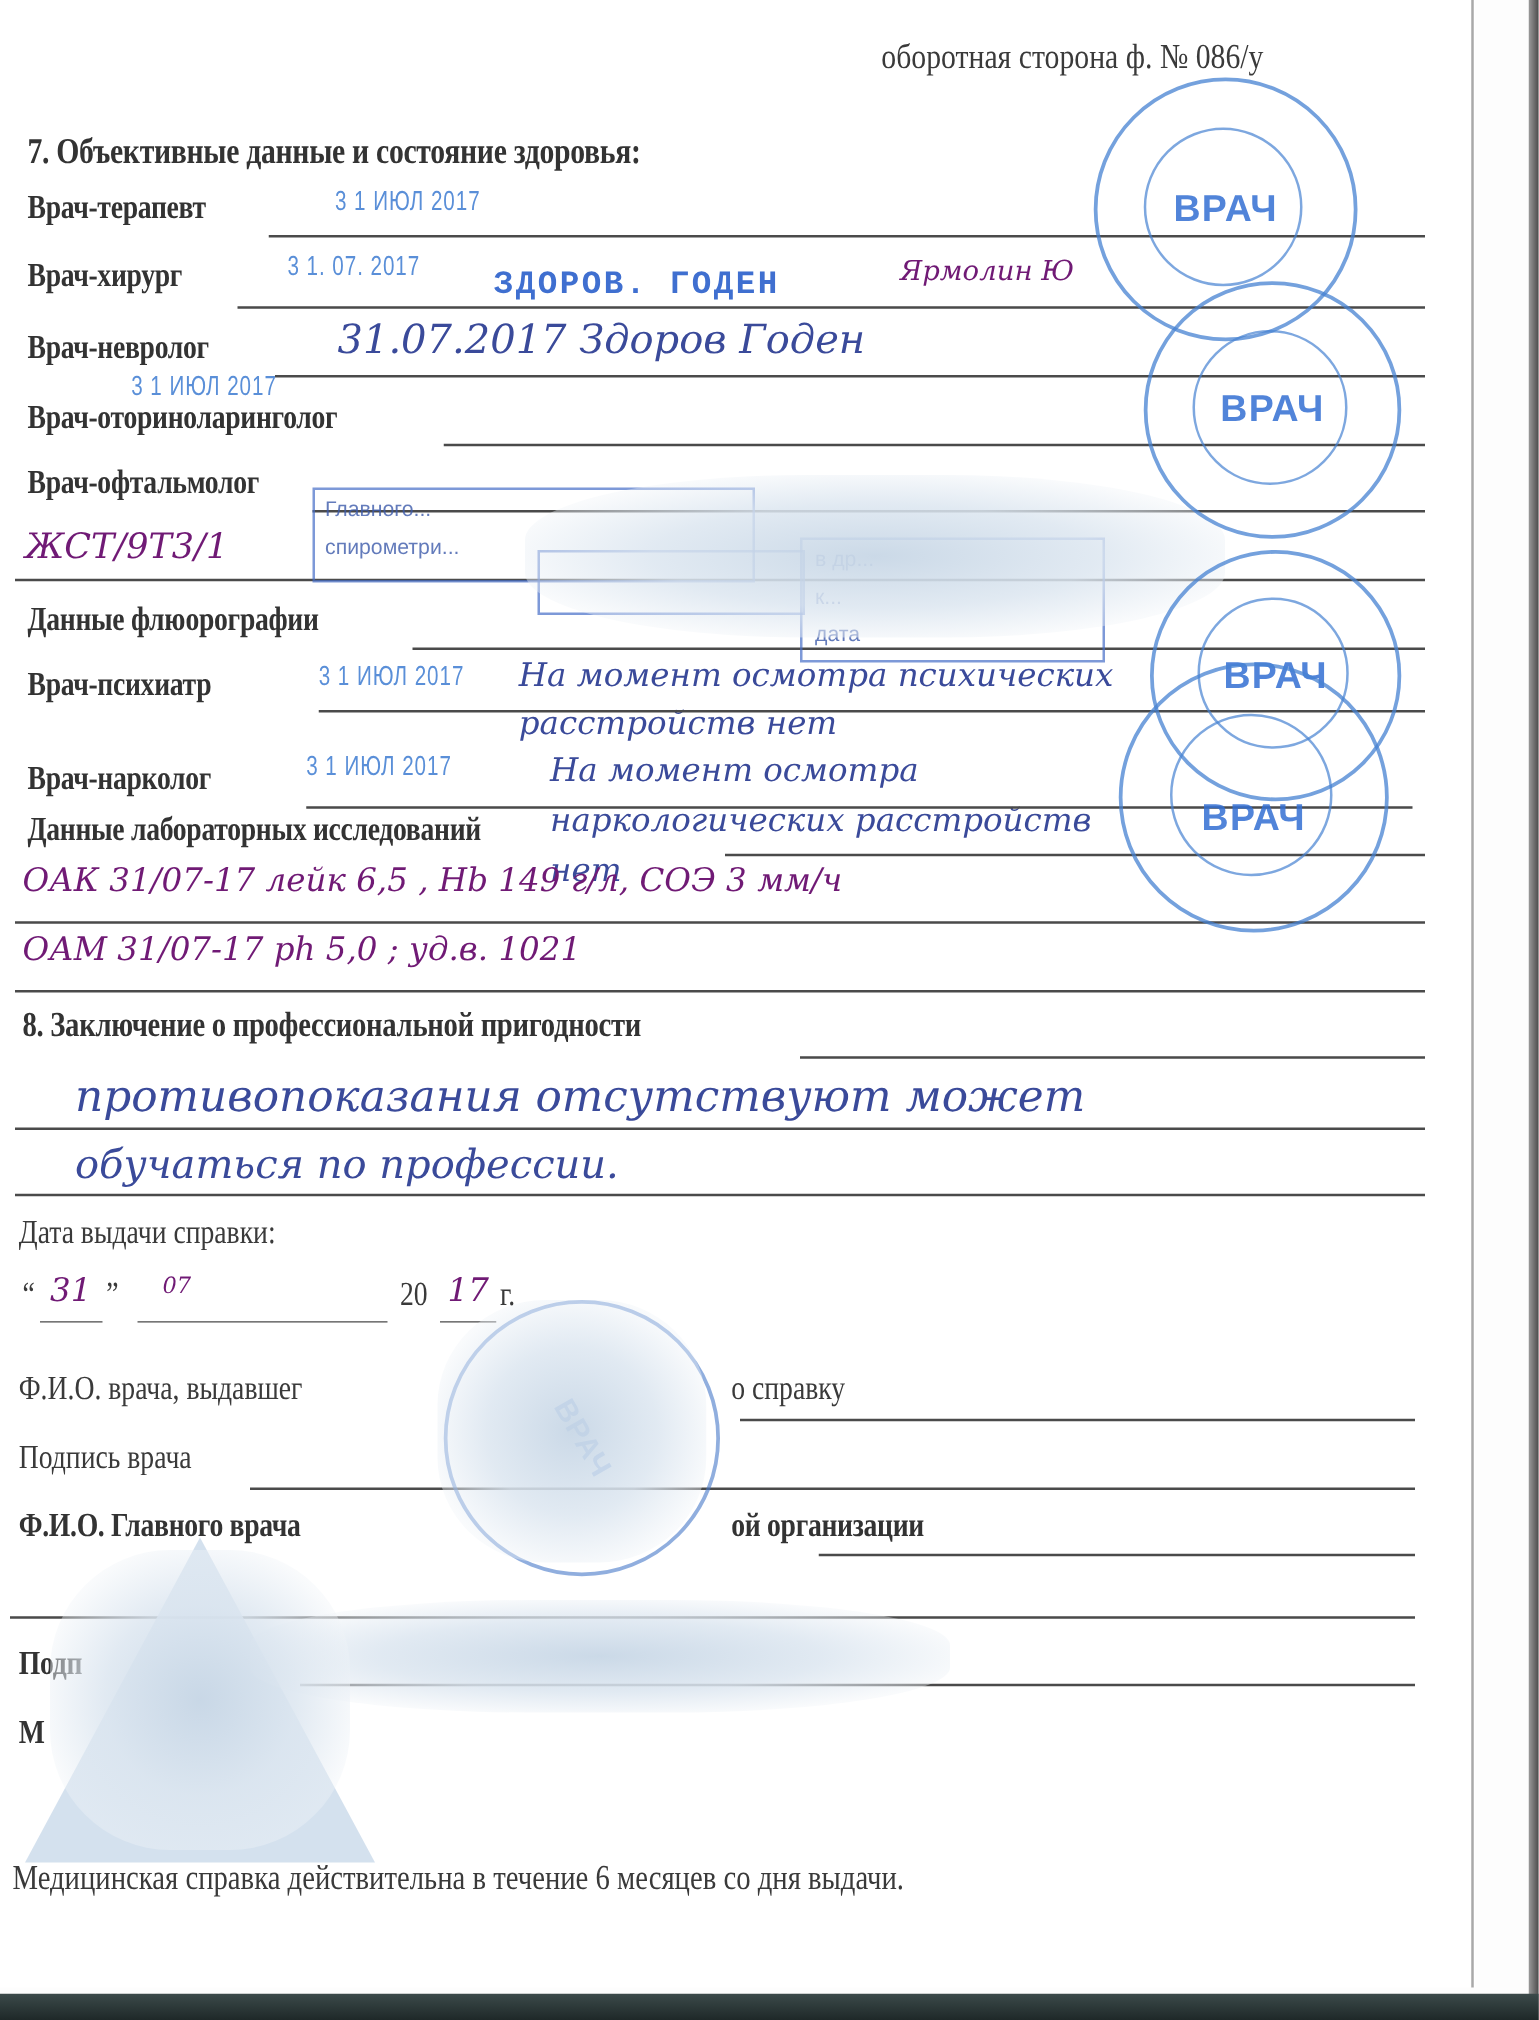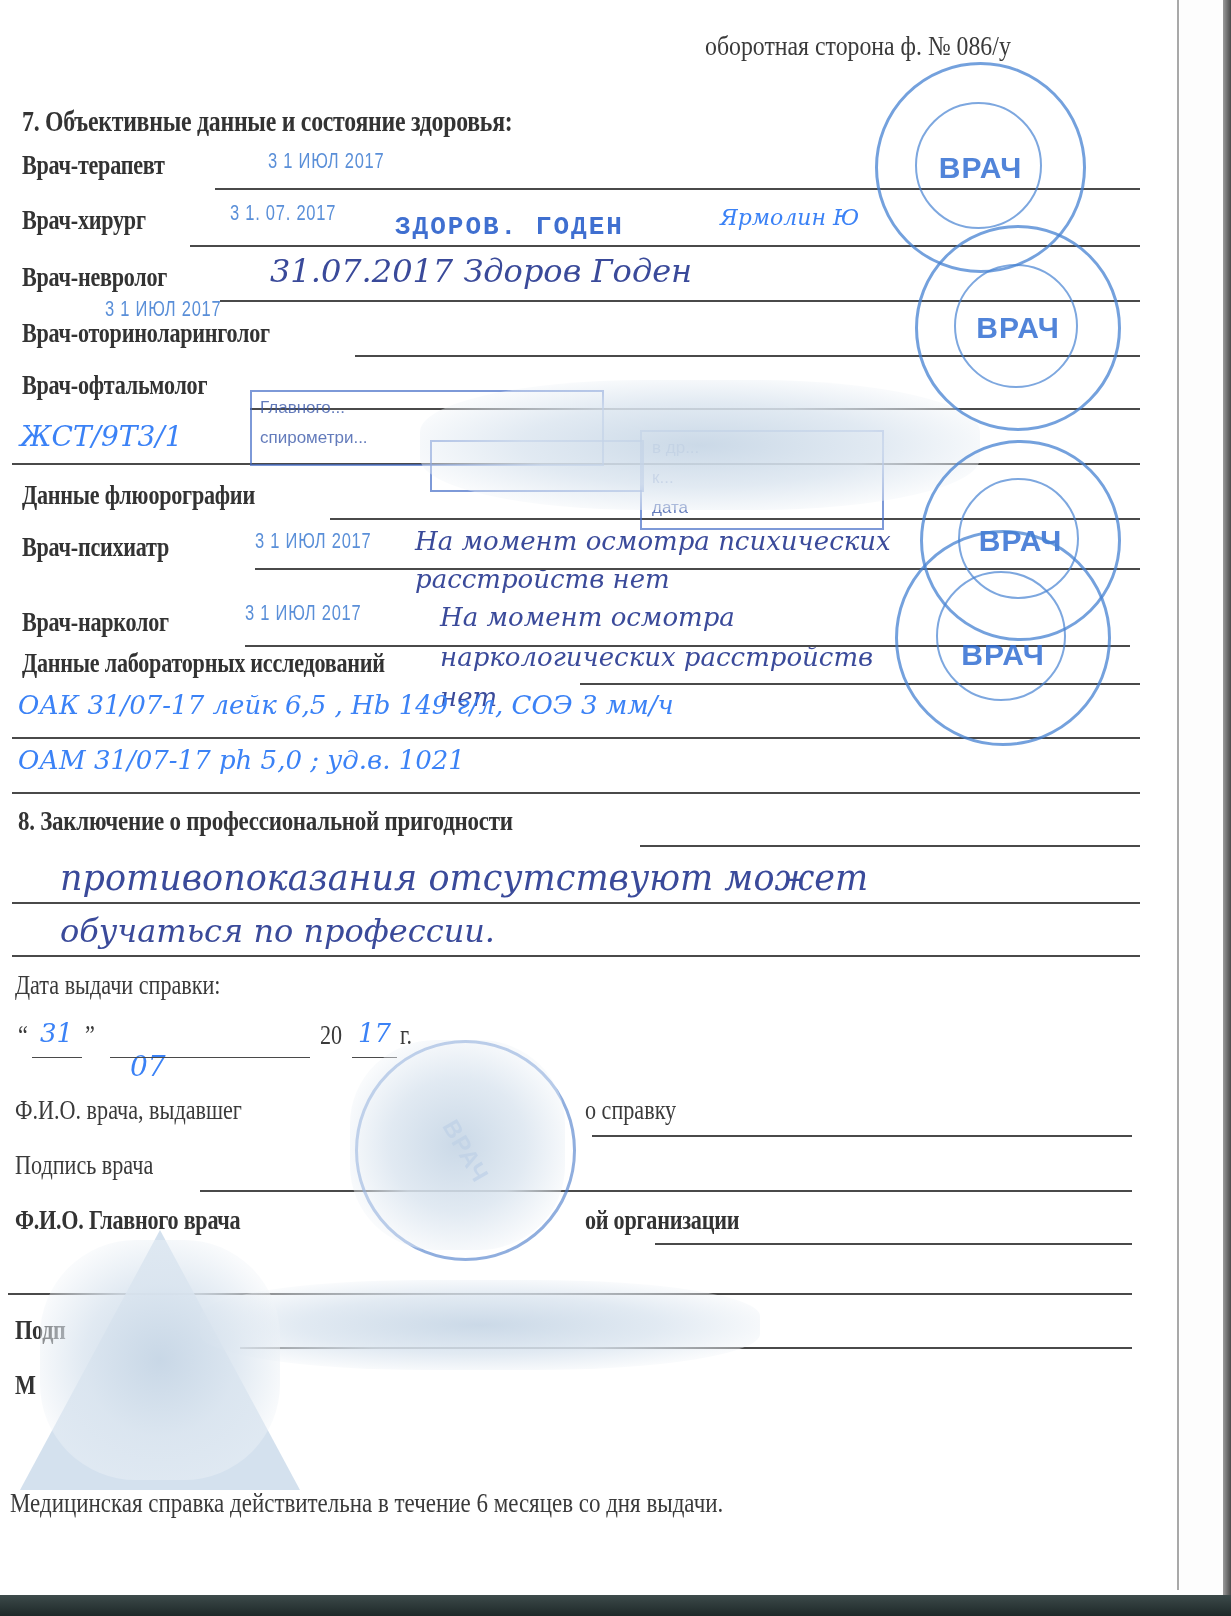--- a/index.html
+++ b/index.html
@@ -24,21 +24,21 @@
     position: absolute; left: 0; top: 1595px; width: 1231px; height: 21px;
     background: linear-gradient(to bottom, #3c4a4a, #1e2828);
   }
   .abs { position: absolute; white-space: nowrap; }
   .lbl-bold { font-size: 27px; font-weight: bold; color: #333; transform: scaleX(0.82); transform-origin: left top; letter-spacing: -0.3px; }
   .lbl { font-size: 27px; color: #3a3a3a; transform: scaleX(0.82); transform-origin: left top; }
   .rule { position: absolute; height: 2px; background: #4a4a4a; }
   .stampdate { font-family: "Liberation Sans Narrow", "Liberation Sans", sans-serif; color: #5a8fd8; font-size: 22px; transform: scaleX(0.75); transform-origin: left top; letter-spacing: 1px; }
   .stampbold { font-family: "Liberation Mono", monospace; color: #3f6fd0; font-weight: bold; font-size: 26px; letter-spacing: 2px; }
   .hand { font-family: "DejaVu Serif", serif; font-style: italic; color: #3a4a9a; font-size: 28px; }
-  .hand-sm { font-family: "DejaVu Serif", serif; font-style: italic; color: #3b82f6; font-size: 22px; }
+  .hand-sm { font-family: "DejaVu Serif", serif; font-style: italic; color: #701a75; font-size: 22px; }
   .seal {
     position: absolute; border-radius: 50%;
     border: 3px solid rgba(70,130,210,0.75);
   }
   .seal .inner {
     position: absolute; border-radius: 50%; border: 2px solid rgba(70,130,210,0.7);
     left: 18%; top: 18%; width: 60%; height: 60%;
   }
   .seal .word {
     position: absolute; left: 0; right: 0; top: 50%; transform: translateY(-50%);
@@ -127,21 +127,21 @@
   <div class="abs hand" style="left:60px; top:858px; font-size:35px;">противопоказания отсутствуют может</div>
   <div class="rule" style="left:12px; top:902px; width:1128px;"></div>
   <div class="abs hand" style="left:60px; top:912px; font-size:32px;text-align:center;">обучаться по профессии.</div>
   <div class="rule" style="left:12px; top:955px; width:1128px;"></div>
 
   <div class="abs lbl" style="left:15px; top:970px;">Дата выдачи справки:</div>
   <div class="abs lbl" style="left:18px; top:1020px;">“</div>
   <div class="abs hand-sm" style="left:40px; top:1018px; font-size:26px;">31</div>
   <div class="rule" style="left:32px; top:1057px; width:50px; height:1px;"></div>
   <div class="abs lbl" style="left:85px; top:1020px;">”</div>
-  <div class="abs hand-sm" style="left:130px; top:1018px; font-size:28px;margin-top:32px;">07</div>
+  <div class="abs hand-sm" style="left:130px; top:1018px; font-size:18px;">07</div>
   <div class="rule" style="left:110px; top:1057px; width:200px; height:1px;"></div>
   <div class="abs lbl" style="left:320px; top:1020px;">20</div>
   <div class="abs hand-sm" style="left:358px; top:1018px; font-size:26px;">17</div>
   <div class="rule" style="left:352px; top:1057px; width:45px; height:1px;"></div>
   <div class="abs lbl" style="left:400px; top:1020px;">г.</div>
 
   <div class="abs lbl" style="left:15px; top:1095px;">Ф.И.О. врача, выдавшег</div>
   <div class="abs lbl" style="left:585px; top:1095px;">о справку</div>
   <div class="rule" style="left:592px; top:1135px; width:540px;"></div>
 

